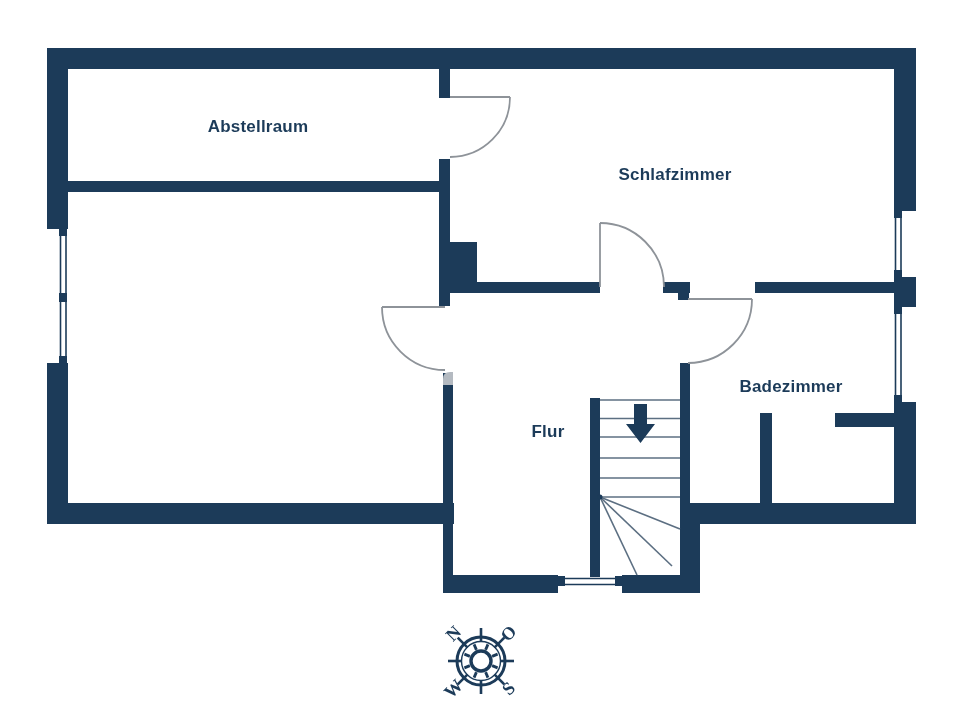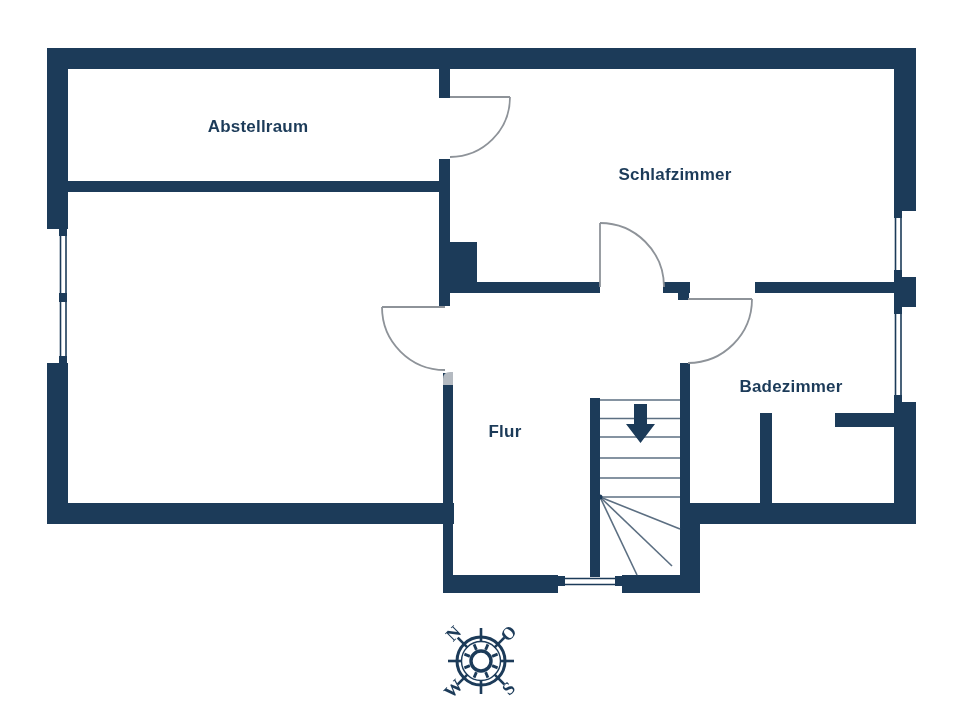--- a/index.html
+++ b/index.html
@@ -157,15 +157,15 @@
         <text class="compass-letter" transform="translate(0,-33)" text-anchor="middle">N</text>
         <text class="compass-letter" transform="translate(39,6)" text-anchor="middle">O</text>
         <text class="compass-letter" transform="translate(0,45)" text-anchor="middle">S</text>
         <text class="compass-letter" transform="translate(-39,6)" text-anchor="middle">W</text>
       </g>
     </g>
   </svg>
 
   <div class="room-label" style="left:258px;top:127px">Abstellraum</div>
   <div class="room-label" style="left:675px;top:175px">Schlafzimmer</div>
-  <div class="room-label" style="left:505px;top:432px">Flur</div>
+  <div class="room-label" style="left:548px;top:432px">Flur</div>
   <div class="room-label" style="left:791px;top:387px">Badezimmer</div>
 </div>
 
 </body></html>

